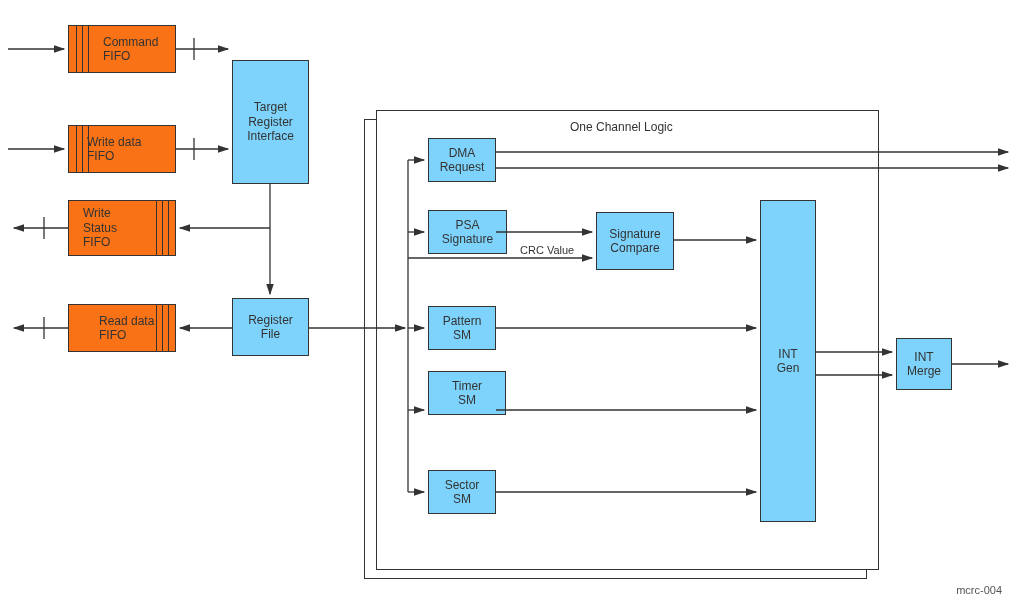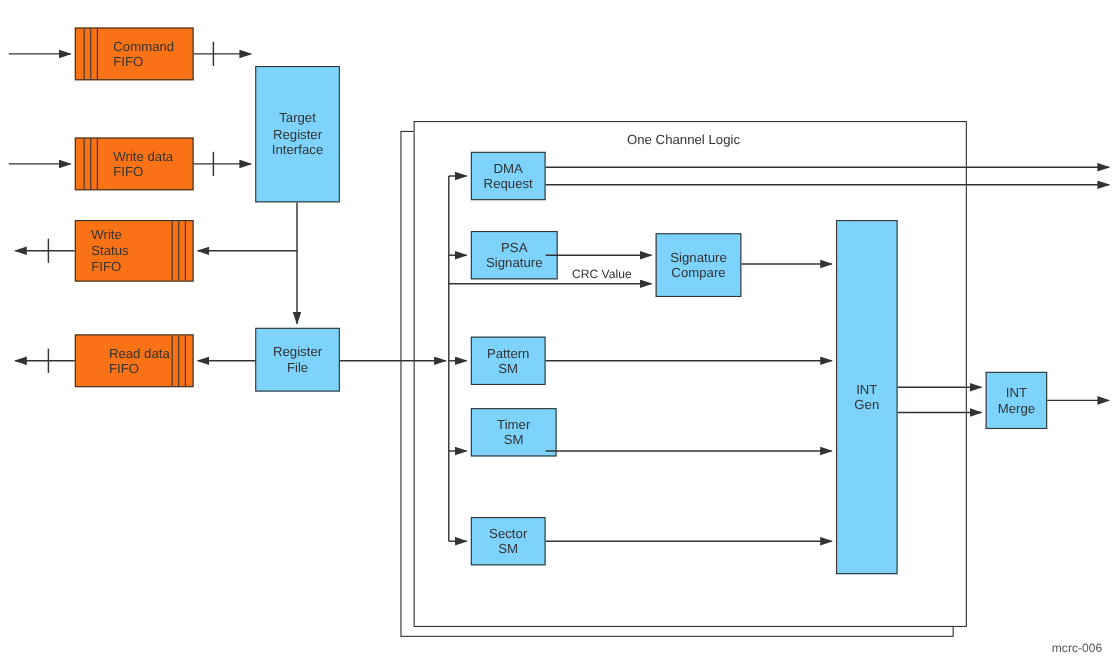--- a/index.html
+++ b/index.html
@@ -88,21 +88,21 @@
     <div class="text" style="margin-left:26px; white-space:pre-line;">Command
 FIFO</div>
   </div>
 
   <div class="fifo-box" style="left:68px; top:125px; width:108px; height:48px;">
     <div class="fifo-lines left">
         <span></span>
         <span></span>
         <span></span>
       </div>
-    <div class="text" style="margin-left:26px; white-space:pre-line;">Write data
+    <div class="text" style="margin-left:10px; white-space:pre-line;">Write data
 FIFO</div>
   </div>
 
   <div class="fifo-box" style="left:68px; top:200px; width:108px; height:56px;">
     <div class="text" style="margin-left:6px; white-space:pre-line;">Write
 Status
 FIFO</div>
     <div class="fifo-lines right">
         <span></span>
         <span></span>
@@ -166,21 +166,21 @@
 Gen</span>
   </div>
 
   <div class="box" style="left:896px; top:338px; width:56px; height:52px;">
     <span style="white-space:pre-line;">INT
 Merge</span>
   </div>
 
   <span class="label" style="left:520px; top:244px; font-size:11px;">CRC Value</span>
 
-  <span class="figure-id" style="right:15px; bottom:4px;">mcrc-006</span>
+  <span class="figure-id" style="right:15px; bottom:4px;">mcrc-004</span>
 
   <svg width="1017" height="600">
     <defs>
       <marker id="arrow" markerWidth="10" markerHeight="10" refX="8" refY="3" orient="auto" markerUnits="strokeWidth">
         <path d="M0,0 L0,6 L9,3 z" fill="#333"></path>
       </marker>
     </defs>
     <g stroke="#333" stroke-width="1.3" fill="none">
 
       <line x1="8" y1="49" x2="64" y2="49" marker-end="url(#arrow)"></line>

